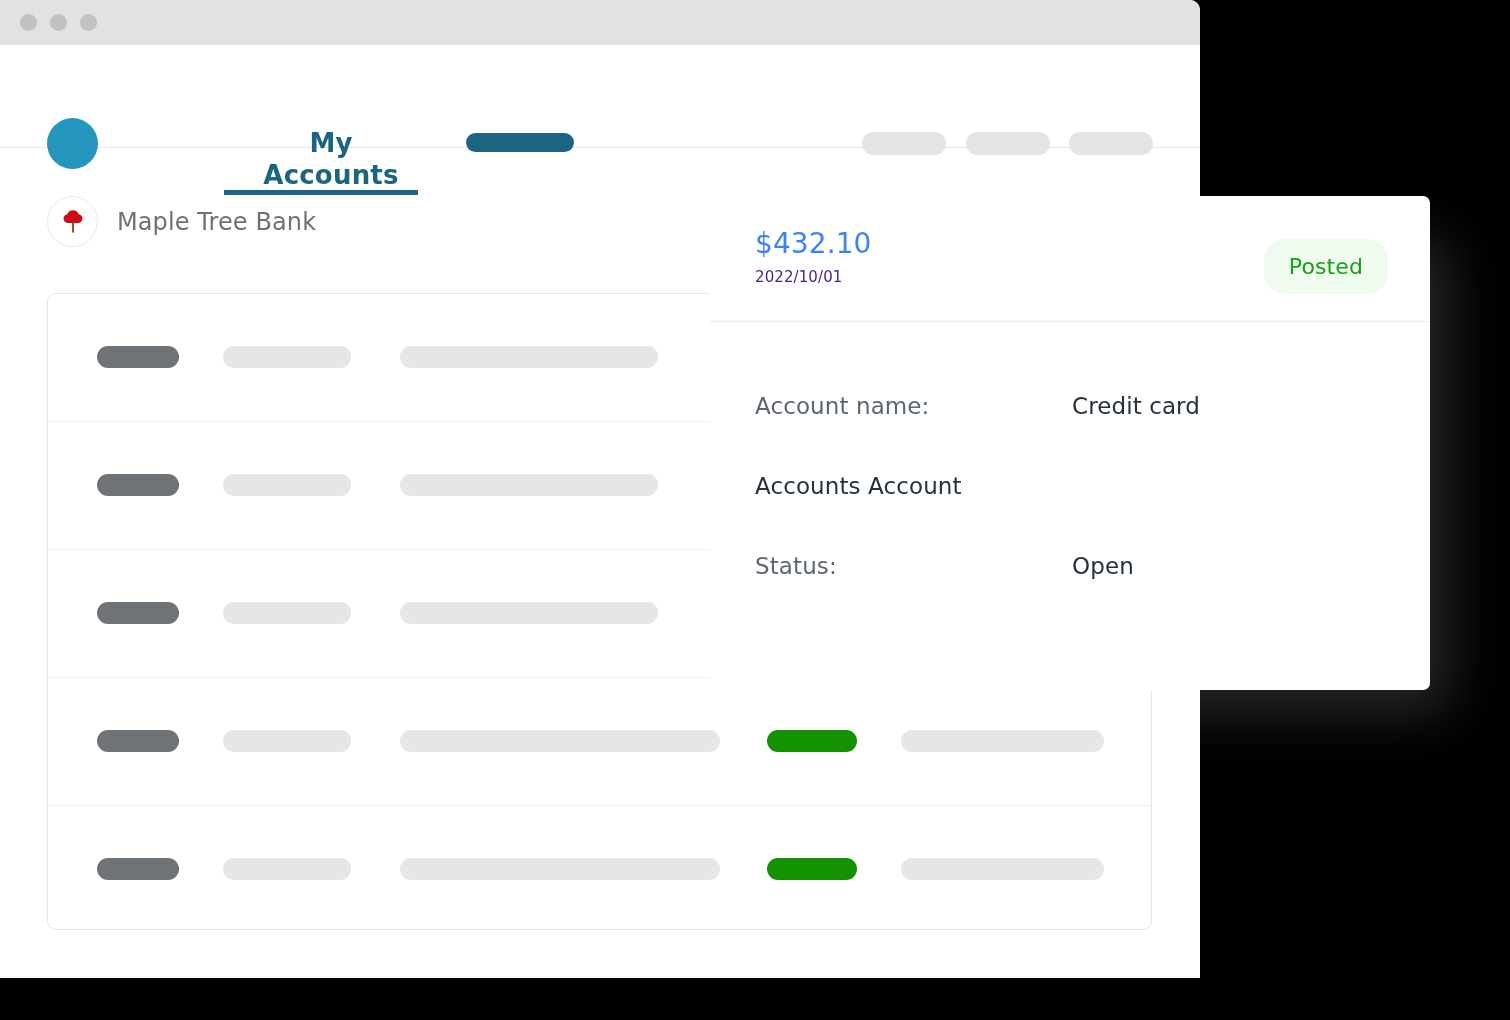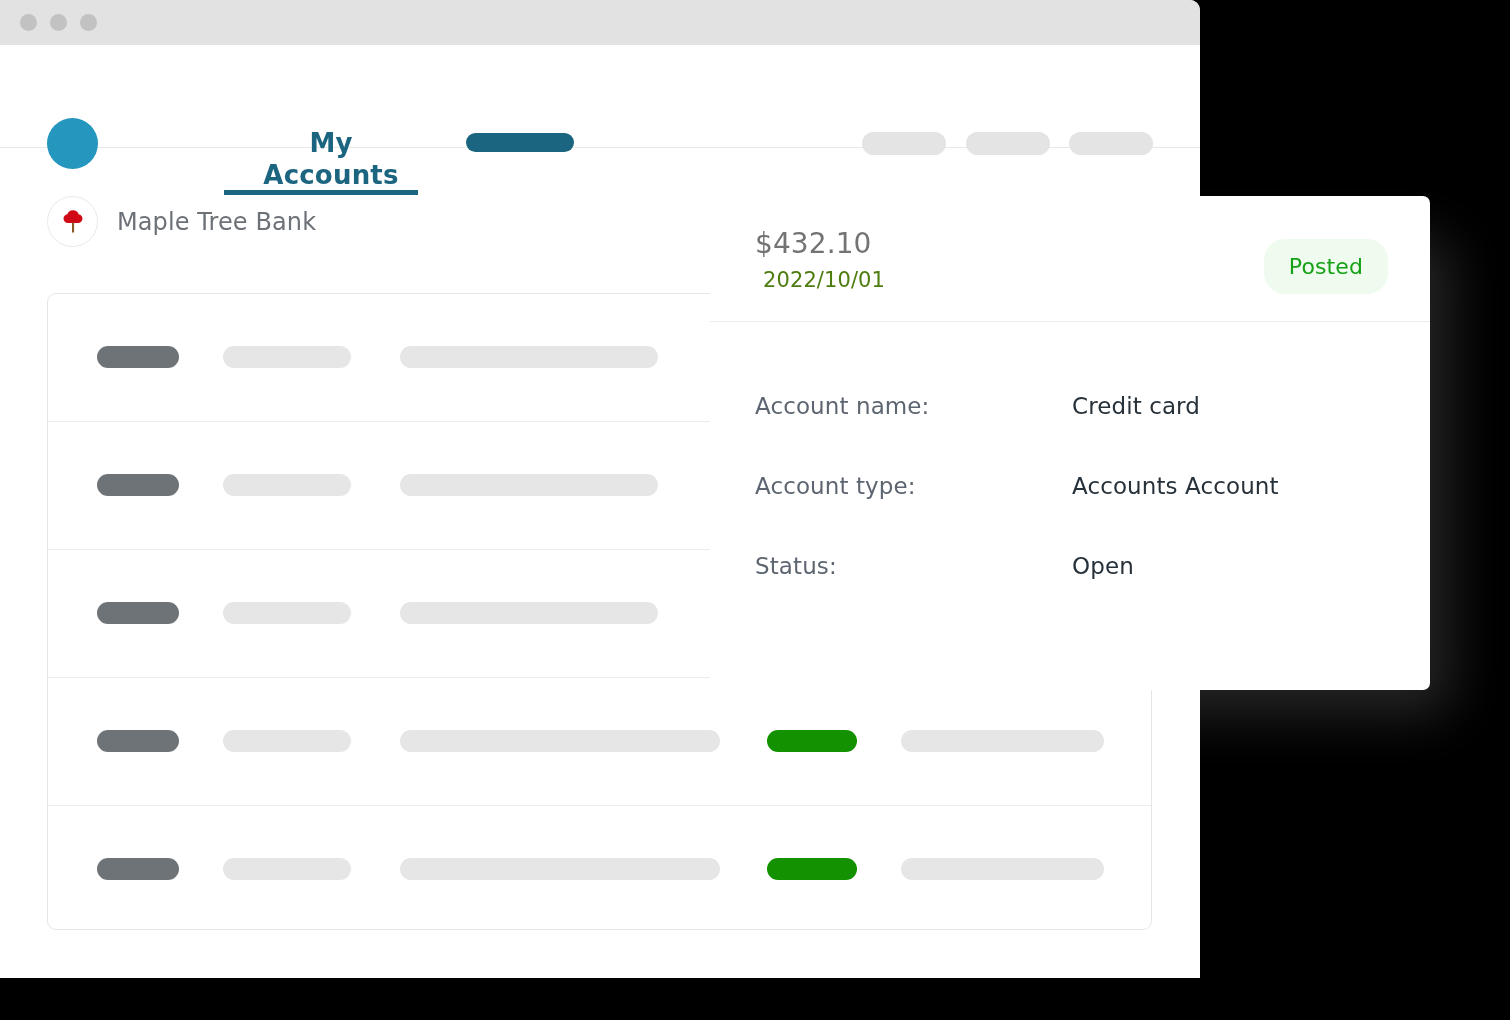--- a/index.html
+++ b/index.html
@@ -166,30 +166,29 @@
   }
   .dc-header {
     position: relative;
     height: 126px;
     border-bottom: 1px solid #ececec;
   }
   .dc-amount {
     position: absolute;
     left: 45px; top: 31px;
     font-size: 28px;
-    color: #737373;
+    color: #3b82f6;
     letter-spacing: 0.1px;
   }
   .dc-date {
     position: absolute;
     left: 45px; top: 72px;
-    font-size: 21px;
-    color: #4d7c0f;
-    letter-spacing: 0.1px;
-    margin-left: 8px;
+    font-size: 15px;
+    color: #4c1d95;
+    letter-spacing: 0.1px;
   }
   .dc-badge {
     position: absolute;
     right: 42px; top: 43px;
     padding: 15px 25px;
     border-radius: 21px;
     background: #eefbee;
     color: #16a116;
     font-size: 22px;
     letter-spacing: 0.1px;
@@ -307,21 +306,20 @@
 
     <div class="dc-body">
 
       <div class="dc-row">
         <span class="dc-label">Account name:</span>
         <span class="dc-value">Credit card</span>
       </div>
 
 
       <div class="dc-row">
-        <span class="dc-label">Account type:</span>
         <span class="dc-value">Accounts Account</span>
       </div>
 
       <div class="dc-row">
         <span class="dc-label">Status:</span>
         <span class="dc-value">Open</span>
       </div>
 
     </div>
   </div>

